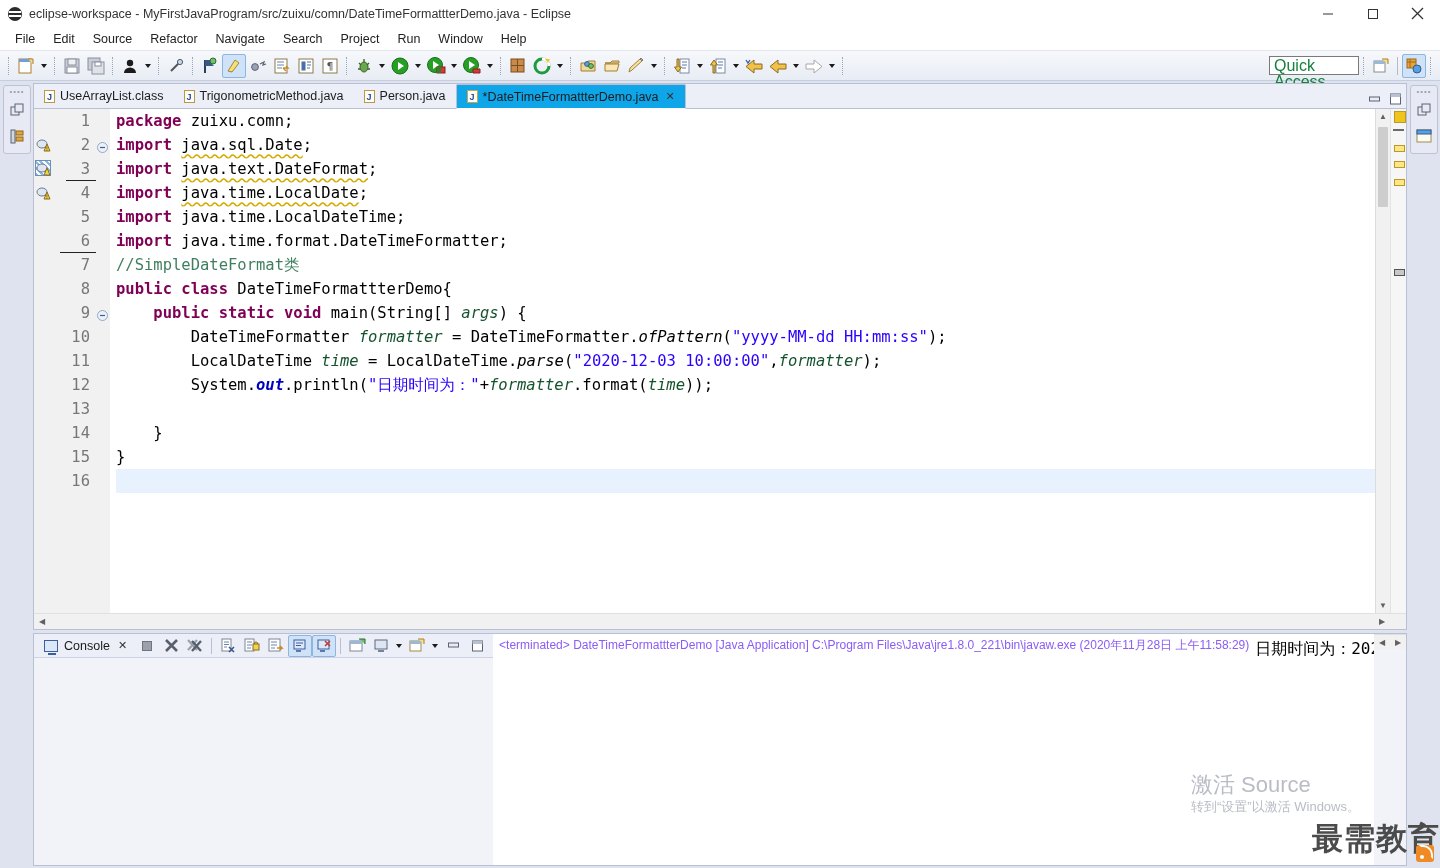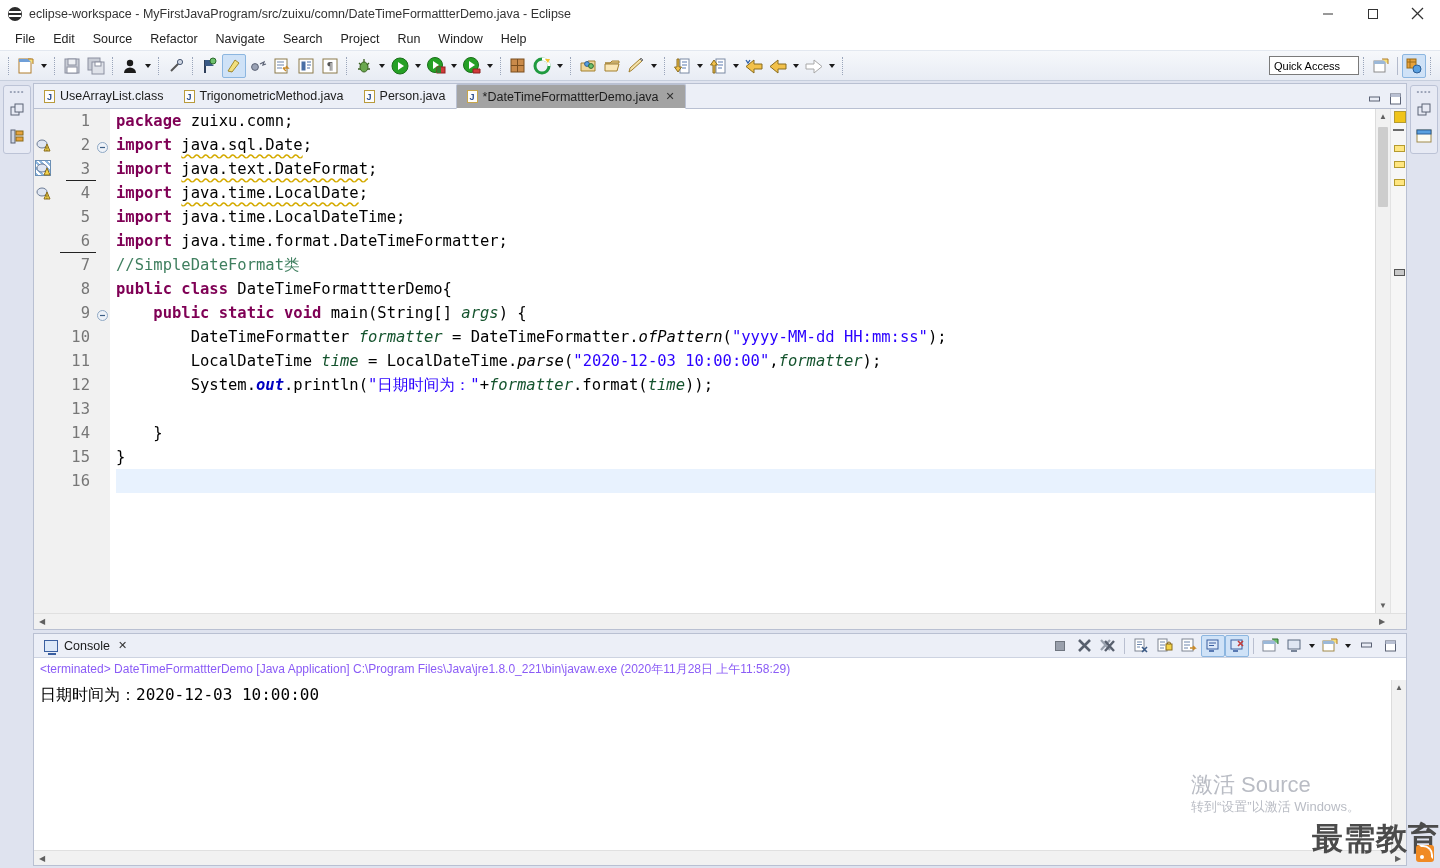--- a/index.html
+++ b/index.html
@@ -76,21 +76,21 @@
     display:block; width:0;height:0;
     border-left:3.5px solid transparent; border-right:3.5px solid transparent;
     border-top:4px solid #1b1b1b;
   }
   .quick-access {
     margin-left:auto;
     display:flex; align-items:center;
   }
   .qa-box {
     width:90px; height:19px; border:1px solid #7a7a7a; background:#fff;
-    font-size:11px; color:#000000; padding:1px 4px; line-height:16px;
+    font-size:16px; color:#15803d; padding:1px 4px; line-height:16px;
   }
 
   
   .workbench {
     height:795px; background:#dfe3ef; display:flex;
   }
   .rail {
     width:33px; padding-top:2px; flex:none;
     background:#dfe3ef;
   }
@@ -118,21 +118,21 @@
     height:25px; display:flex; align-items:flex-end;
     background:#eceff7;
     position:relative;
     border-bottom:1px solid #b9c0d2;
   }
   .tab {
     height:24px; display:flex; align-items:center; gap:5px;
     padding:0 10px; font-size:12.5px; color:#1c1c1c; white-space:nowrap;
   }
   .tab.active {
-    background:#a3a3a3;
+    background:#0ea5e9;
     border:1px solid #b9c0d2; border-bottom:1px solid #ffffff;
     border-radius:2px 2px 0 0;
     height:25px; margin-bottom:-1px;
   }
   .jfile {
     width:11px;height:13px;flex:none;position:relative;
     background:#fdfdfd; border:1px solid #b99b3c;
   }
   .jfile::after{
     content:"J"; position:absolute; left:0; right:0; top:-1px;
@@ -184,21 +184,21 @@
 
   .hsb-row { height:16px; background:#f1f1f1; display:flex; align-items:center; border-top:1px solid #e0e0e0;}
   .hsb-l, .hsb-r { width:16px; text-align:center; color:#606060; font-size:8px; }
   .hsb-track { flex:1; height:14px; }
 
   
   .console-part {
     margin-top:3px;
     background:#f1f3f9;
     border:1px solid #b9c0d2;
-    display:flex; flex-direction:column;
+    display:flex; flex-direction:row;
     height:233px;
   }
   .console-tabbar { height:24px; display:flex; align-items:center; background:#eceff7; border-bottom:1px solid #cdd3e1; }
   .console-tab { display:flex; align-items:center; gap:6px; padding:0 8px 0 10px; font-size:12.5px;}
   .mon-ic { width:14px; height:12px; border:1.5px solid #3a5fa0; background:#dce8f8; position:relative; flex:none;}
   .mon-ic::after{content:""; position:absolute; left:3px; bottom:-4px; width:8px; height:2px; background:#3a5fa0;}
   .c-tools { margin-left:auto; display:flex; align-items:center; padding-right:4px; }
   .cti { width:24px; height:22px; display:flex; align-items:center; justify-content:center; flex:none; }
   .cti.sel { background:#cfe2f7; border:1px solid #8cb6e0; border-radius:2px; }
   .c-sep { width:1px; height:16px; background:#b9bfd0; margin:0 4px; }

